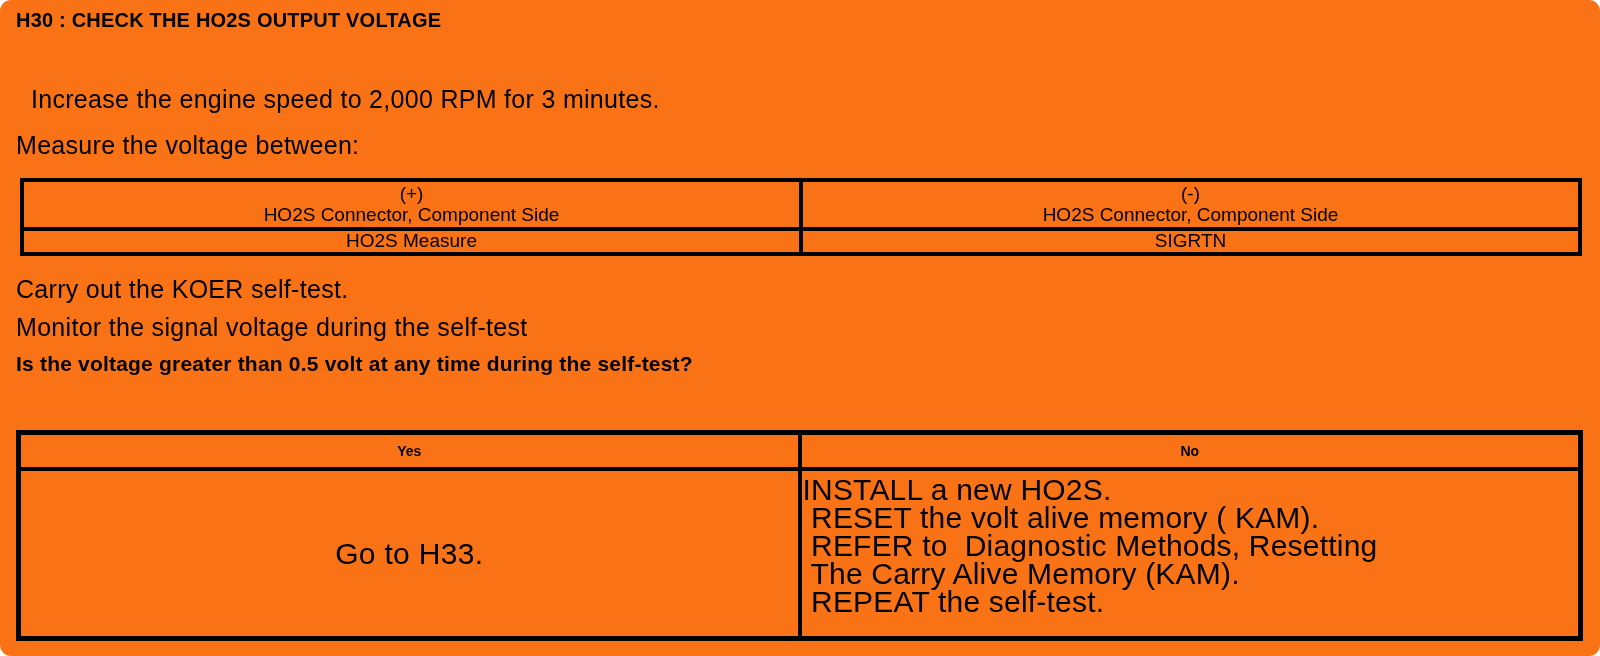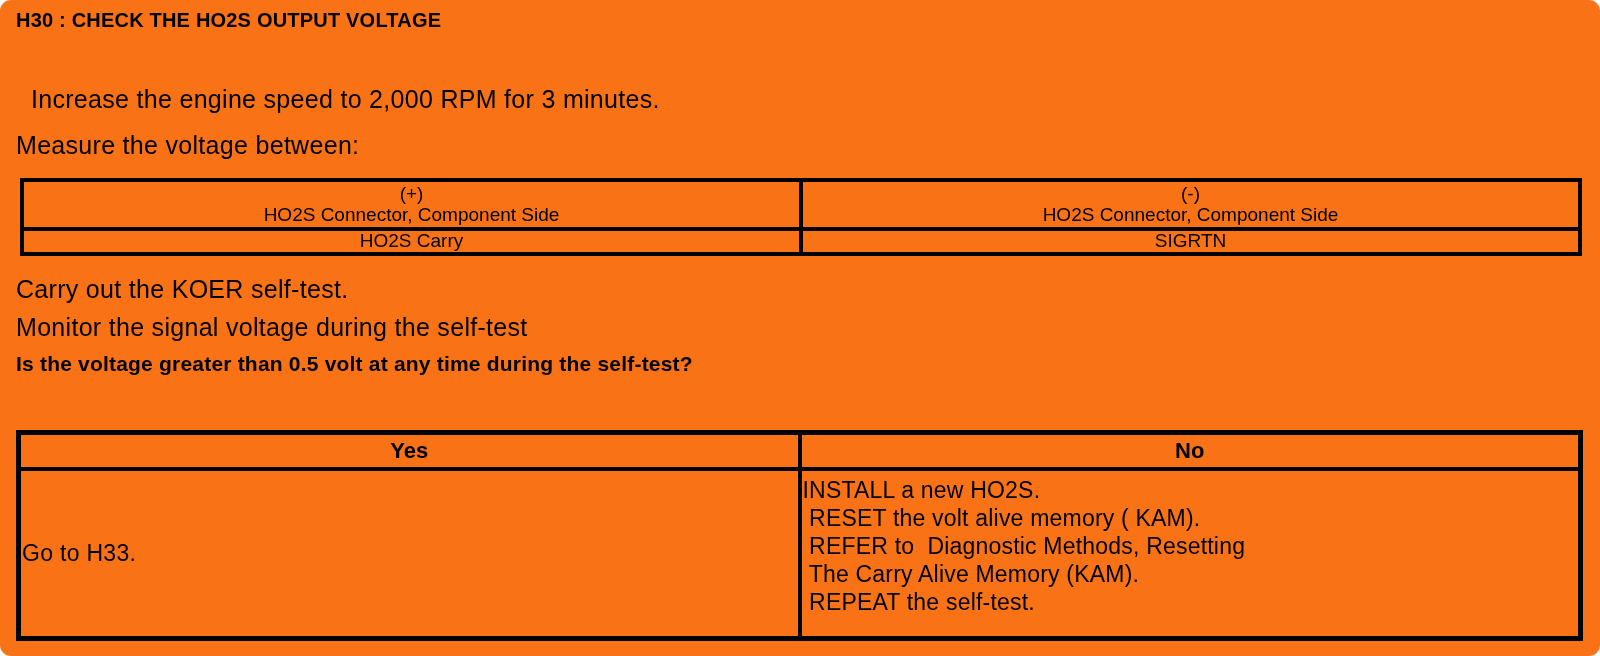--- a/index.html
+++ b/index.html
@@ -72,32 +72,33 @@
   table.decision {
     left: 16px;
     top: 430px;
     width: 1567px;
     border-collapse: collapse;
     table-layout: fixed;
     border: 5px solid #000;
   }
   table.decision th {
     border: 4px solid #000;
-    font-size: 22px;
+    font-size: 14px;
     font-weight: bold;
     text-align: center;
     padding: 3px 4px;
     line-height: 26px;
   }
   table.decision td {
     border: 4px solid #000;
-    font-size: 23px;
+    font-size: 30px;
     height: 156px;
   }
   td.yes-cell {
+    text-align: center;
     vertical-align: middle;
     letter-spacing: 0.3px;
   }
   td.no-cell {
     vertical-align: top;
     padding: 5px 4px 4px 1px;
   }
   .action-line {
     white-space: pre;
     line-height: 28px;
@@ -122,21 +123,21 @@
         <td>
           <div>(+)</div>
           <div>HO2S Connector, Component Side</div>
         </td>
         <td>
           <div>(-)</div>
           <div>HO2S Connector, Component Side</div>
         </td>
       </tr>
       <tr>
-        <td class="pin-row">HO2S Carry</td>
+        <td class="pin-row">HO2S Measure</td>
         <td class="pin-row">SIGRTN</td>
       </tr>
     </tbody>
   </table>
 
   <div class="abs body-line line-5">Monitor the signal voltage during the self-test</div>
 
   <div class="abs body-line line-4">Carry out the KOER self-test.</div>
 
   <div class="abs question">Is the voltage greater than 0.5 volt at any time during the self-test?</div>

